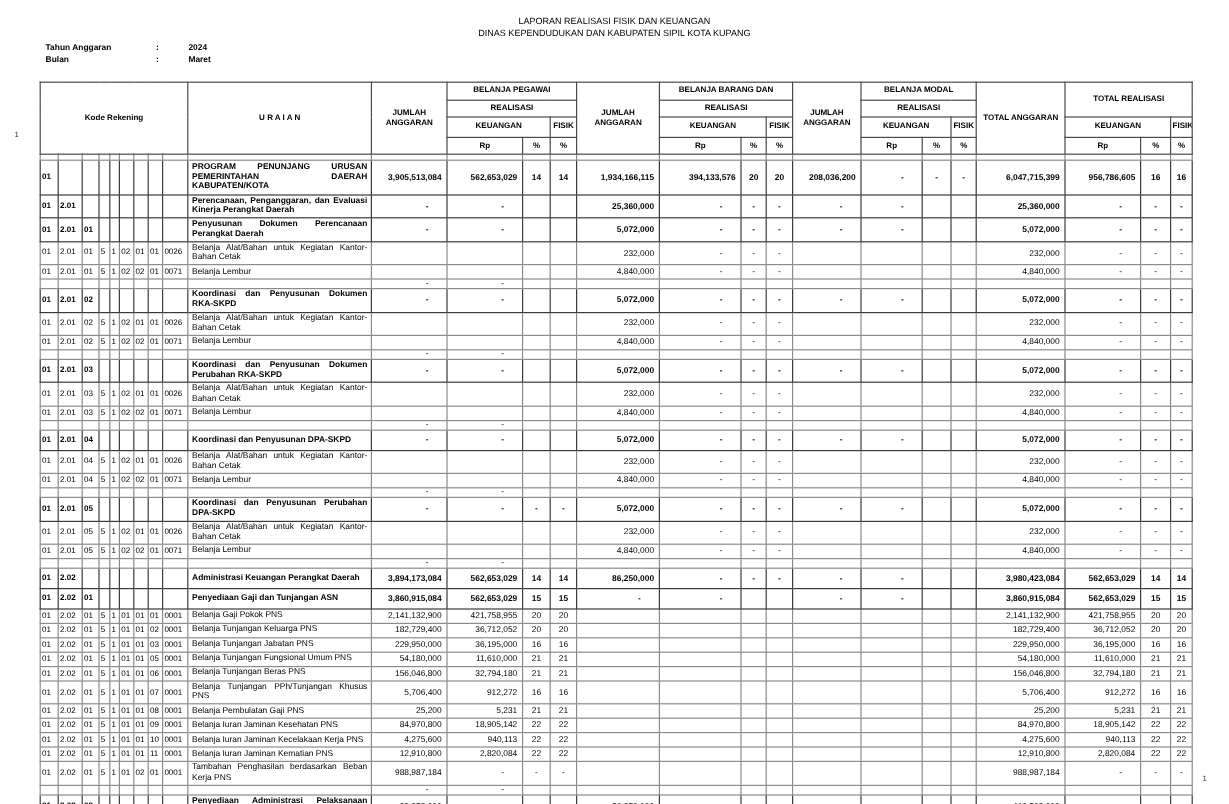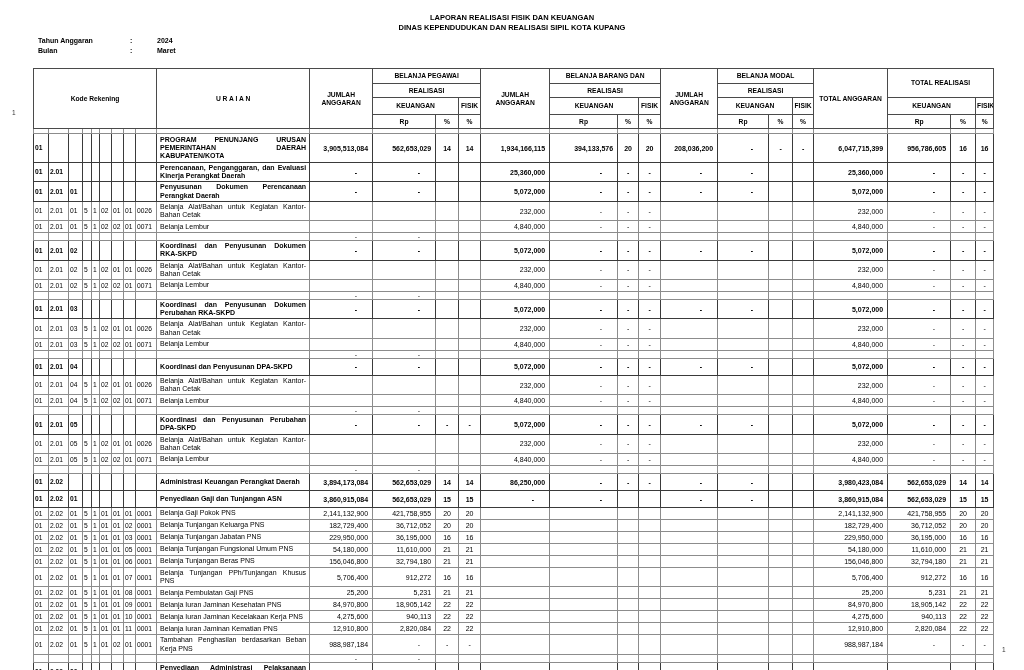--- a/index.html
+++ b/index.html
@@ -3,21 +3,21 @@
 <meta charset="utf-8">
 <style>
   html, body { margin:0; padding:0; }
   body {
     width:1024px; height:670px;
     background:#ffffff; color:#000;
     font-family:"Liberation Sans", sans-serif;
     position:relative; overflow:hidden;
   }
   .title-block { position:absolute; top:13px; left:0; width:1024px; text-align:center;
-    font-weight:bold; font-size:7.5px; line-height:10px; }
+    font-weight:normal; font-size:7.5px; line-height:10px; }
   .meta-block { position:absolute; top:36px; left:38px; font-size:7px; font-weight:bold; line-height:10px; }
   .meta-row { display:flex; }
   .meta-label { width:92px; }
   .meta-sep { width:27px; }
   .row-marker { position:absolute; top:109px; left:12px; font-size:6.5px; color:#333; }
   .page-num { position:absolute; top:646px; left:1002px; font-size:6.5px; color:#333; }
 
   table.grid { position:absolute; top:68px; left:33px; width:960px;
     border-collapse:collapse; table-layout:fixed; font-size:7px; }
   table.grid { border:1.5px solid #3a3a3a; }
@@ -39,21 +39,21 @@
   tr.r-program td { height:26px; }
   tr.r-section td { height:14px; }
   tr.r-detail td { height:9px; }
   tr.r-spacer td, tr.r-strip td { height:4px; padding:0; }
 </style>
 </head>
 <body>
 
 <div class="title-block">
   <div>LAPORAN REALISASI FISIK DAN KEUANGAN</div>
-  <div>DINAS KEPENDUDUKAN DAN REALISASI SIPIL KOTA KUPANG</div>
+  <div>DINAS KEPENDUDUKAN DAN KABUPATEN SIPIL KOTA KUPANG</div>
 </div>
 
 <div class="meta-block">
   <div class="meta-row">
     <span class="meta-label">Tahun Anggaran</span>
     <span class="meta-sep">:</span>
     <span class="meta-value">2024</span>
   </div>
   <div class="meta-row">
     <span class="meta-label">Bulan</span>

